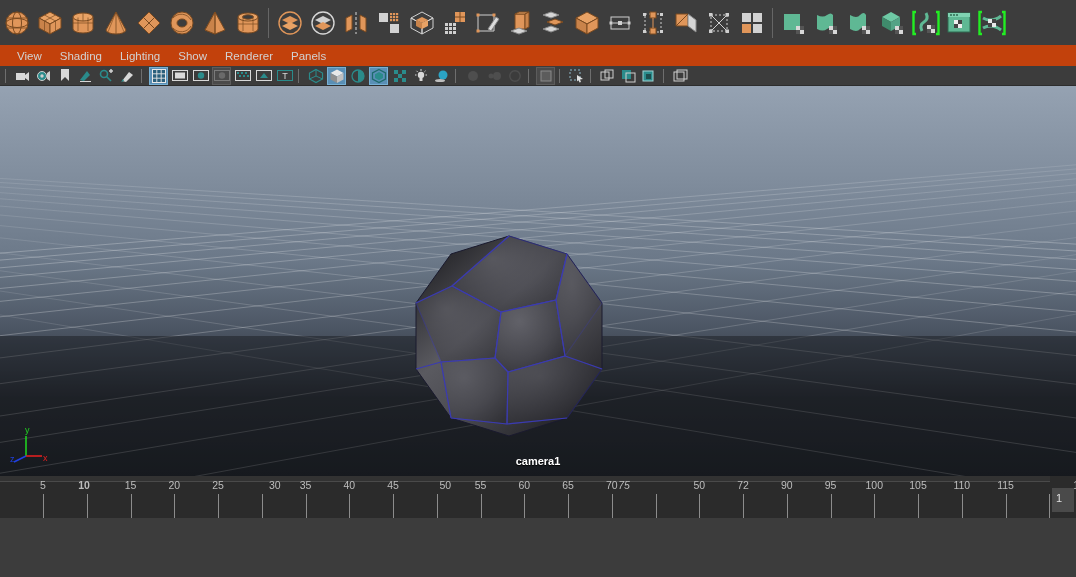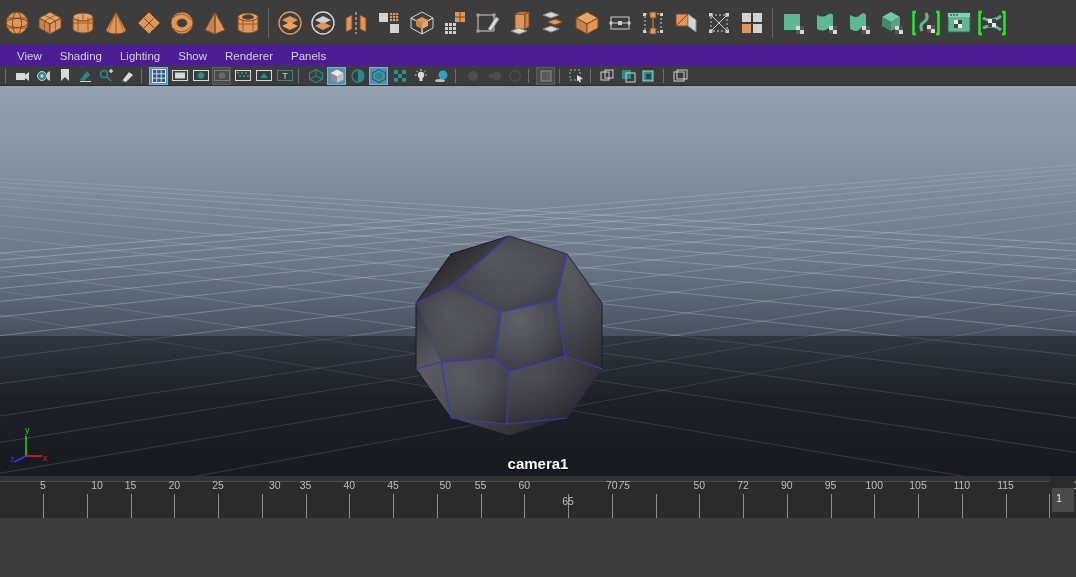--- a/index.html
+++ b/index.html
@@ -7,39 +7,39 @@
   #app{position:relative;width:1076px;height:577px;background:#3c3c3c;}
 
   
   .shelf{position:absolute;left:0;top:0;width:1076px;height:45px;background:#3d3d3d;
          border-bottom:1px solid #2b2b2b;display:flex;align-items:center;}
   .shelf-item{width:33px;height:40px;display:flex;align-items:center;justify-content:center;flex:0 0 auto;}
   .sep{width:1px;height:30px;background:#666;margin:0 4px;flex:0 0 auto;}
   .shelf svg{display:block;}
 
   
-  .menubar{position:absolute;left:0;top:45px;width:1076px;height:21px;background:#4c1d95;
+  .menubar{position:absolute;left:0;top:45px;width:1076px;height:21px;background:#c2410c;
            display:flex;align-items:center;padding-left:8px;box-sizing:border-box;}
   .menubar .mi{color:#d2d2d2;font-size:11.5px;padding:2px 9px;cursor:default;white-space:nowrap;}
 
   
   .panelbar{position:absolute;left:0;top:66px;width:1076px;height:20px;background:#3c3c3c;
             display:flex;align-items:center;padding-left:2px;box-sizing:border-box;
             border-bottom:1px solid #2d2d2d;}
   .pb-item{width:19px;height:18px;display:flex;align-items:center;justify-content:center;flex:0 0 auto;margin:0 1px;}
   .pb-item.on{background:#5a8fb5;border:1px solid #76b0d4;box-sizing:border-box;}
   .pb-item.box{background:#4a4a4a;border:1px solid #5c5c5c;box-sizing:border-box;}
   .pb-sep{width:3px;height:14px;border-left:1px solid #6e6e6e;margin:0 3px;flex:0 0 auto;}
 
   
   .viewport{position:absolute;left:0;top:86px;width:1076px;height:390px;overflow:hidden;
             background:linear-gradient(180deg,#93a0b0 0%,#7d8a9b 22%,#6a7787 42%,#4e5866 62%,#2b3038 80%,#1c2026 100%);}
   .vp-inner{position:absolute;inset:0;}
   .cam-label{position:absolute;left:0;right:0;top:369px;text-align:center;color:#ffffff;
-             font-size:15px;font-weight:bold;text-shadow:0 1px 1px #000;}
+             font-size:11px;font-weight:bold;text-shadow:0 1px 1px #000;}
   .axis-gizmo{position:absolute;left:10px;top:336px;width:46px;height:46px;}
 
   
   .timebar{position:absolute;left:0;top:476px;width:1076px;height:42px;background:#2b2b2b;}
   .tick-area{position:absolute;left:0;top:0;width:1050px;height:42px;}
   .tline{position:absolute;top:0;height:5px;width:1050px;border-bottom:1px solid #4a4a4a;background:#323232;}
   .tick{position:absolute;top:18px;width:1px;height:24px;background:#8c8c8c;}
   .tick-lbl{position:absolute;top:3px;color:#bdbdbd;font-size:10.5px;transform:translateX(-50%);white-space:nowrap;}
   .cur-frame{position:absolute;left:1052px;top:12px;width:22px;height:24px;background:#4a4a4a;
              color:#e0e0e0;font-size:11px;padding:4px 0 0 4px;box-sizing:border-box;}
@@ -721,21 +721,21 @@
 
     <div class="cam-label">camera1</div>
   </div>
 
   <div class="timebar">
     <div class="tick-area">
       <div class="tline"></div>
     <div class="tick" style="left: 43px;"></div>
         <div class="tick-lbl" style="left: 43px;">5</div>
         <div class="tick" style="left: 86.75px;"></div>
-        <div class="tick-lbl" style="left: 97px;">10</div>
+        <div class="tick-lbl" style="left: 84px; font-weight: bold;">10</div>
         <div class="tick" style="left: 130.5px;"></div>
         <div class="tick-lbl" style="left: 130.5px;">15</div>
         <div class="tick" style="left: 174.25px;"></div>
         <div class="tick-lbl" style="left: 174.25px;">20</div>
         <div class="tick" style="left: 218px;"></div>
         <div class="tick-lbl" style="left: 218px;">25</div>
         <div class="tick" style="left: 261.75px;"></div>
         <div class="tick-lbl" style="left: 261.75px; margin-left: 13px;">30</div>
         <div class="tick" style="left: 305.5px;"></div>
         <div class="tick-lbl" style="left: 305.5px;">35</div>
@@ -743,21 +743,21 @@
         <div class="tick-lbl" style="left: 349.25px;">40</div>
         <div class="tick" style="left: 393px;"></div>
         <div class="tick-lbl" style="left: 393px;">45</div>
         <div class="tick" style="left: 436.75px;"></div>
         <div class="tick-lbl" style="left: 436.75px; padding-left: 17px;">50</div>
         <div class="tick" style="left: 480.5px;"></div>
         <div class="tick-lbl" style="left: 480.5px;">55</div>
         <div class="tick" style="left: 524.25px;"></div>
         <div class="tick-lbl" style="left: 524.25px;">60</div>
         <div class="tick" style="left: 568px;"></div>
-        <div class="tick-lbl" style="left: 568px; margin-top: 16px;">65</div>
+        <div class="tick-lbl" style="left: 568px;">65</div>
         <div class="tick" style="left: 611.75px;"></div>
         <div class="tick-lbl" style="left: 611.75px;">70</div>
         <div class="tick" style="left: 655.5px;"></div>
         <div class="tick-lbl" style="left: 624px; font-style: italic;">75</div>
         <div class="tick" style="left: 699.25px;"></div>
         <div class="tick-lbl" style="left: 699.25px;">50</div>
         <div class="tick" style="left: 743px;"></div>
         <div class="tick-lbl" style="left: 743px;">72</div>
         <div class="tick" style="left: 786.75px;"></div>
         <div class="tick-lbl" style="left: 786.75px;">90</div>

